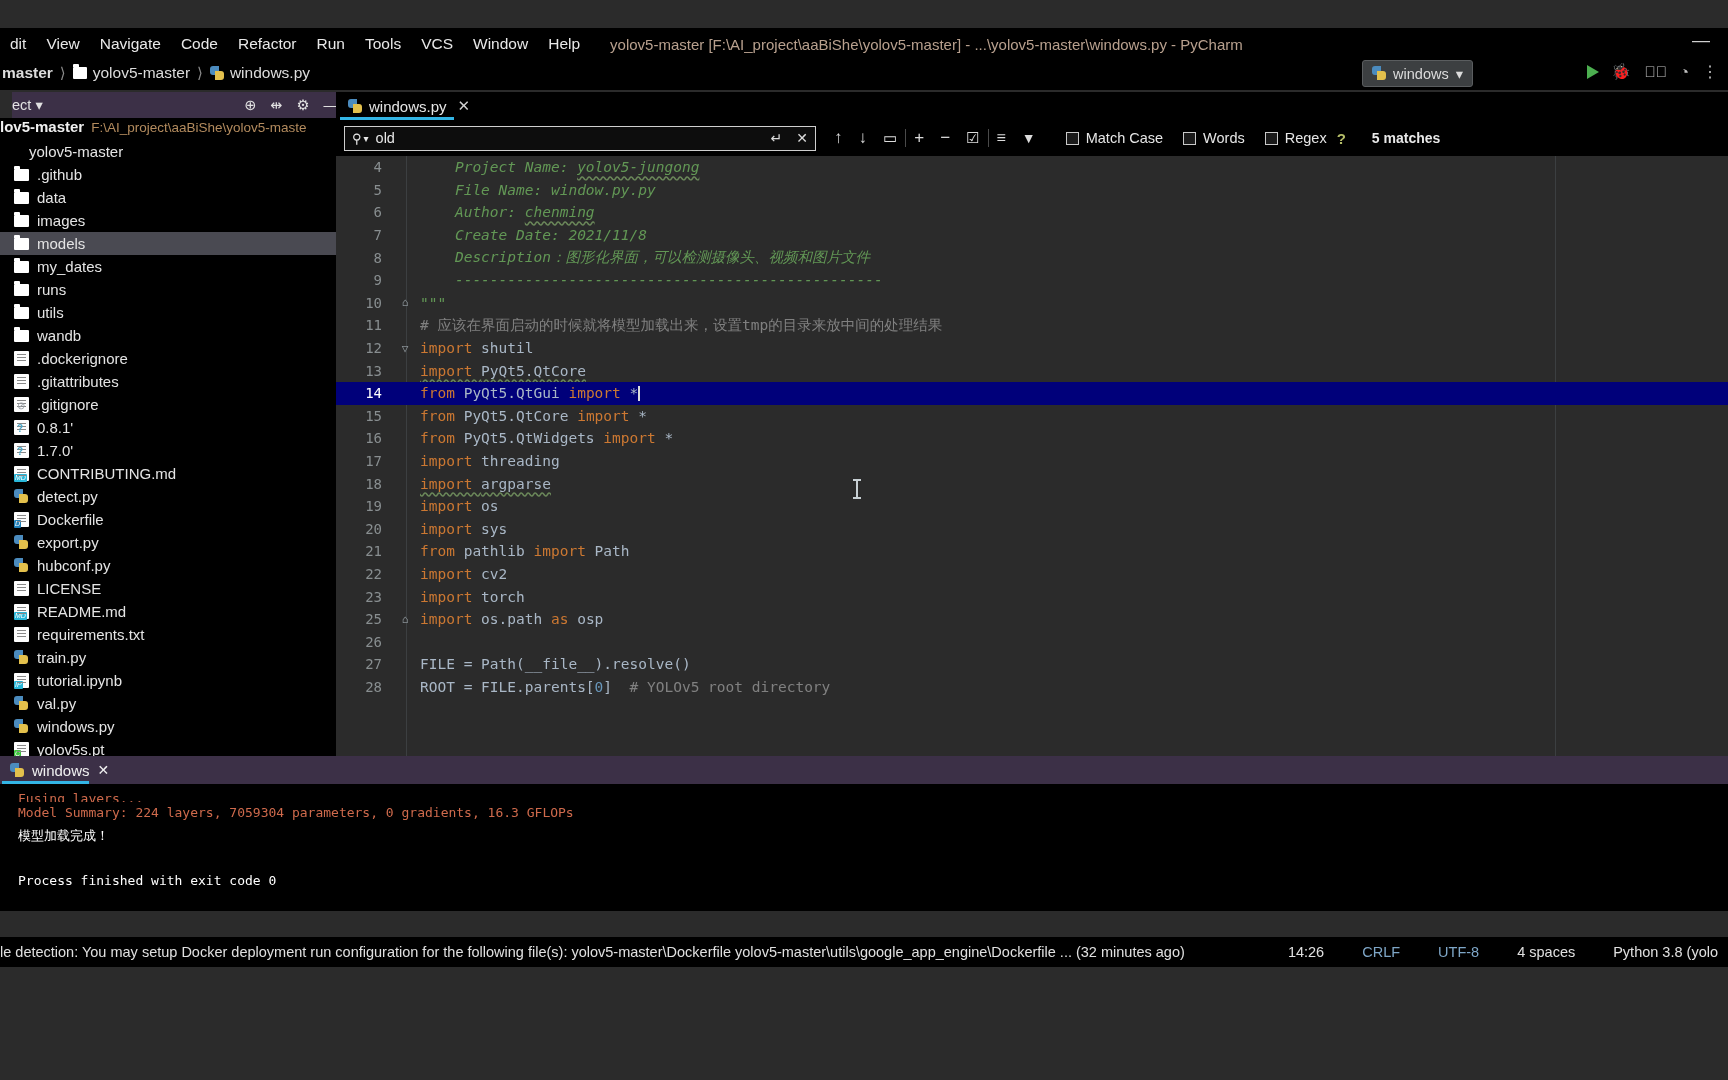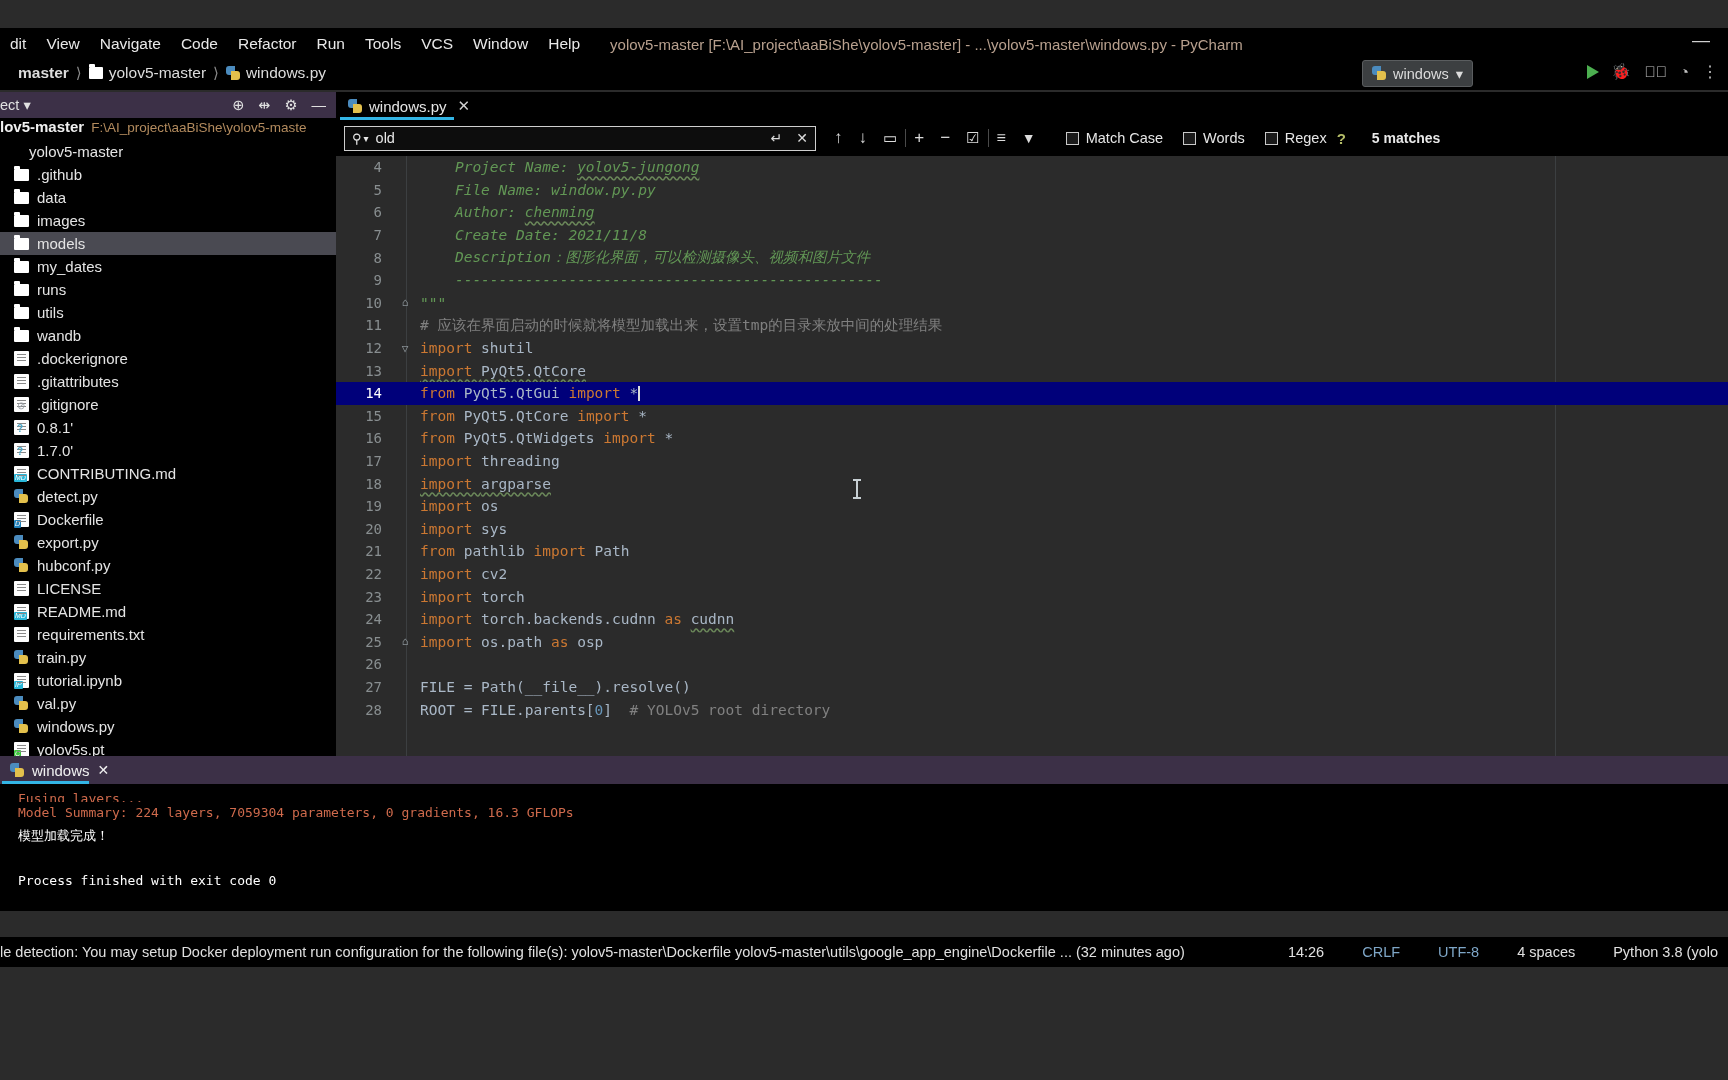--- a/index.html
+++ b/index.html
@@ -22,21 +22,21 @@
     margin-left: 20px; color: #b8a08e; font-size: 15px; white-space: nowrap;
   }
   .win-ctrl {
     position: absolute; right: 18px; top: 30px; color: #cfcfcf; font-size: 18px;
   }
 
   
   .nav-bar {
     position: absolute; left: 0; top: 56px; width: 1728px; height: 34px;
     background: #000; display: flex; align-items: center;
-    font-size: 15.5px; color: #dcdcdc; padding-left: 16px;
+    font-size: 15.5px; color: #dcdcdc; padding-left: 0px;
   }
   .crumb { display: flex; align-items: center; gap: 6px; padding: 0 2px; }
   .crumb-sep { color: #8a8a8a; padding: 0 5px; font-size: 15px; }
   .crumb b { font-weight: bold; }
   .ico-folder {
     display: inline-block; width: 14px; height: 12px; background: #ffffff;
     border-radius: 1px; position: relative; flex: none;
   }
   .ico-folder::before {
     content:""; position:absolute; left:0; top:-3px; width:6px; height:3px;
@@ -59,21 +59,21 @@
     position: absolute; right: 255px; top: 60px; height: 27px;
     background: #3c3f41; border: 1px solid #5a5d5f; border-radius: 3px;
     display: flex; align-items: center; gap: 7px; padding: 0 9px;
     font-size: 14.5px; color: #dcdcdc;
   }
   .toolbtns { position:absolute; right: 10px; top: 62px; display:flex; gap:13px; align-items:center; }
   .tri-run { width:0;height:0;border-left:12px solid #4caf50;border-top:7px solid transparent;border-bottom:7px solid transparent; }
 
   
   .side-head {
-    position: absolute; left: 0; top: 92px; width: 336px; height: 26px;
+    position: absolute; left: 12px; top: 92px; width: 336px; height: 26px;
     background: #3c3047; display: flex; align-items: center;
     color: #e2e2e2; font-size: 14.5px;
   }
   .side-head .lbl { padding-left: 0px; }
   .side-head .icons { margin-left: auto; display: flex; gap: 14px; padding-right: 10px; color: #e0e0e0; }
   .sidebar {
     position: absolute; left: 0; top: 118px; width: 336px; height: 638px;
     background: #000; overflow: hidden; font-size: 15px; color: #e4e4e4;
   }
   .proj-root {
@@ -531,25 +531,20 @@
             <span class="ln">22</span>
             <span class="fold"></span>
             <span class="src"><span class="c-kw">import </span><span class="c-txt">cv2</span></span>
           </div>
           <div class="cl">
             <span class="ln">23</span>
             <span class="fold"></span>
             <span class="src"><span class="c-kw">import </span><span class="c-txt">torch</span></span>
           </div>
           <div class="cl">
-            <span class="ln">24</span>
-            <span class="fold"></span>
-            <span class="src"><span class="c-kw">import </span><span class="c-txt">torch.backends.cudnn </span><span class="c-kw">as </span><span class="c-txt sq">cudnn</span></span>
-          </div>
-          <div class="cl">
             <span class="ln">25</span>
             <span class="fold">⌂</span>
             <span class="src"><span class="c-kw">import </span><span class="c-txt">os.path </span><span class="c-kw">as </span><span class="c-txt">osp</span></span>
           </div>
           <div class="cl">
             <span class="ln">26</span>
             <span class="fold"></span>
             <span class="src"><span class="c-txt"></span></span>
           </div>
           <div class="cl">

